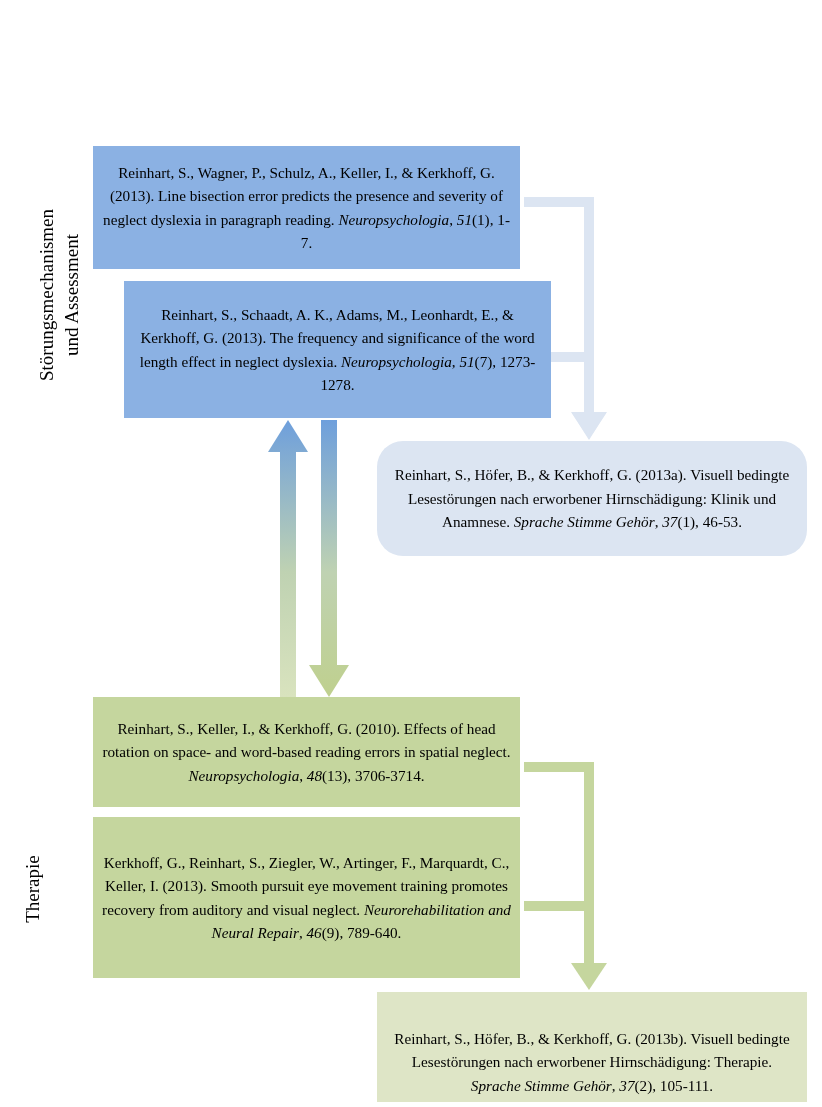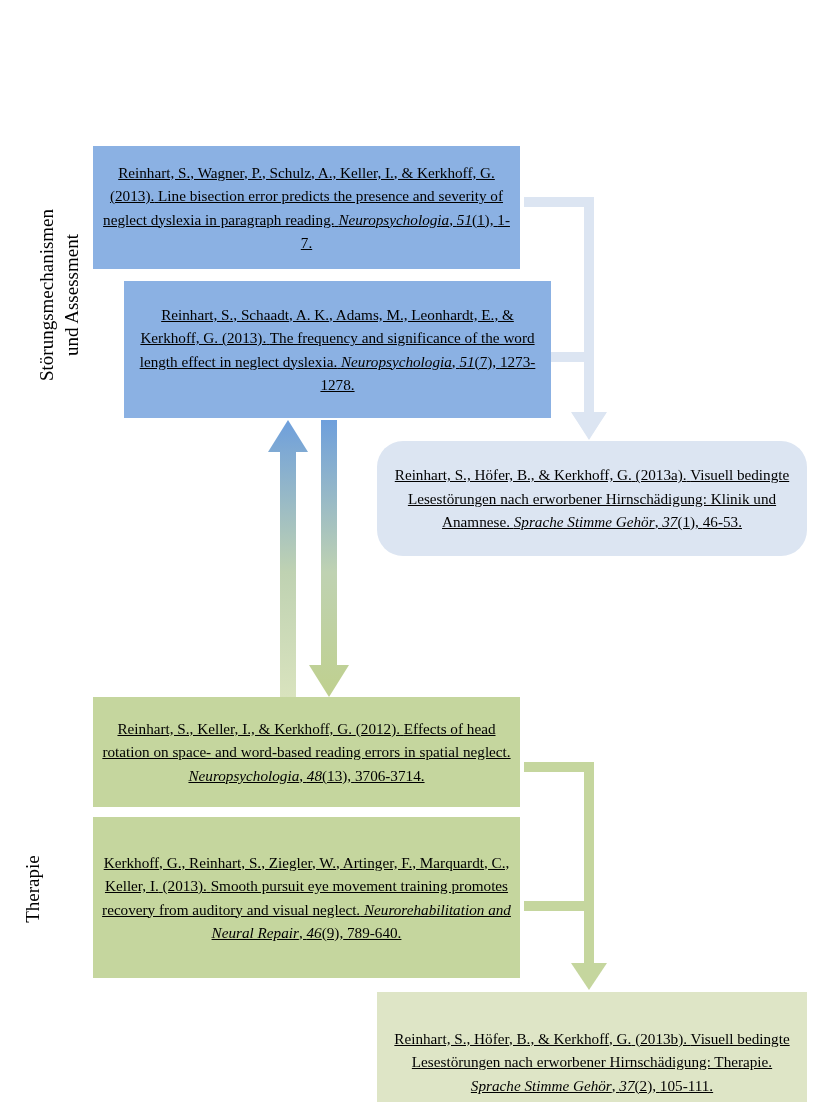--- a/index.html
+++ b/index.html
@@ -62,21 +62,20 @@
   .refbox {
     position: absolute;
     box-sizing: border-box;
     text-align: center;
     font-size: 15.2px;
     line-height: 23.5px;
     padding: 5px 9px;
     display: flex;
     align-items: center;
     justify-content: center;
-    text-decoration: underline;
   }
   .refbox > span { display: block; width: 100%; }
   .refbox i { font-style: italic; }
 
   .blue-dark  { background: #8BB1E3; }
   .blue-light { background: #DCE5F2; }
   .green-dark { background: #C5D69E; }
   .green-light{ background: #DEE5C6; }
 
   #box-bisection   { left: 93px;  top: 146px; width: 427px; height: 123px; }
@@ -169,21 +168,21 @@
       <span>(2013a).</span>
       <span>Visuell bedingte Lesestörungen nach erworbener Hirnschädigung: Klinik und Anamnese.</span>
       <i>Sprache Stimme Gehör</i><span>, </span><i>37</i><span>(1),</span>
       <span>46-53.</span>
     </span>
   </div>
 
   <div class="refbox green-dark" id="box-headrot">
     <span>
       <span>Reinhart, S., Keller, I., &amp; Kerkhoff, G.</span>
-      <span>(2012).</span>
+      <span>(2010).</span>
       <span>Effects of head rotation on space- and word-based reading errors in spatial neglect.</span>
       <i>Neuropsychologia</i><span>, </span><i>48</i><span>(13),</span>
       <span>3706-3714.</span>
     </span>
   </div>
 
   <div class="refbox green-dark" id="box-smoothpursuit">
     <span>
       <span>Kerkhoff, G., Reinhart, S., Ziegler, W., Artinger, F., Marquardt, C., Keller, I.</span>
       <span>(2013).</span>

